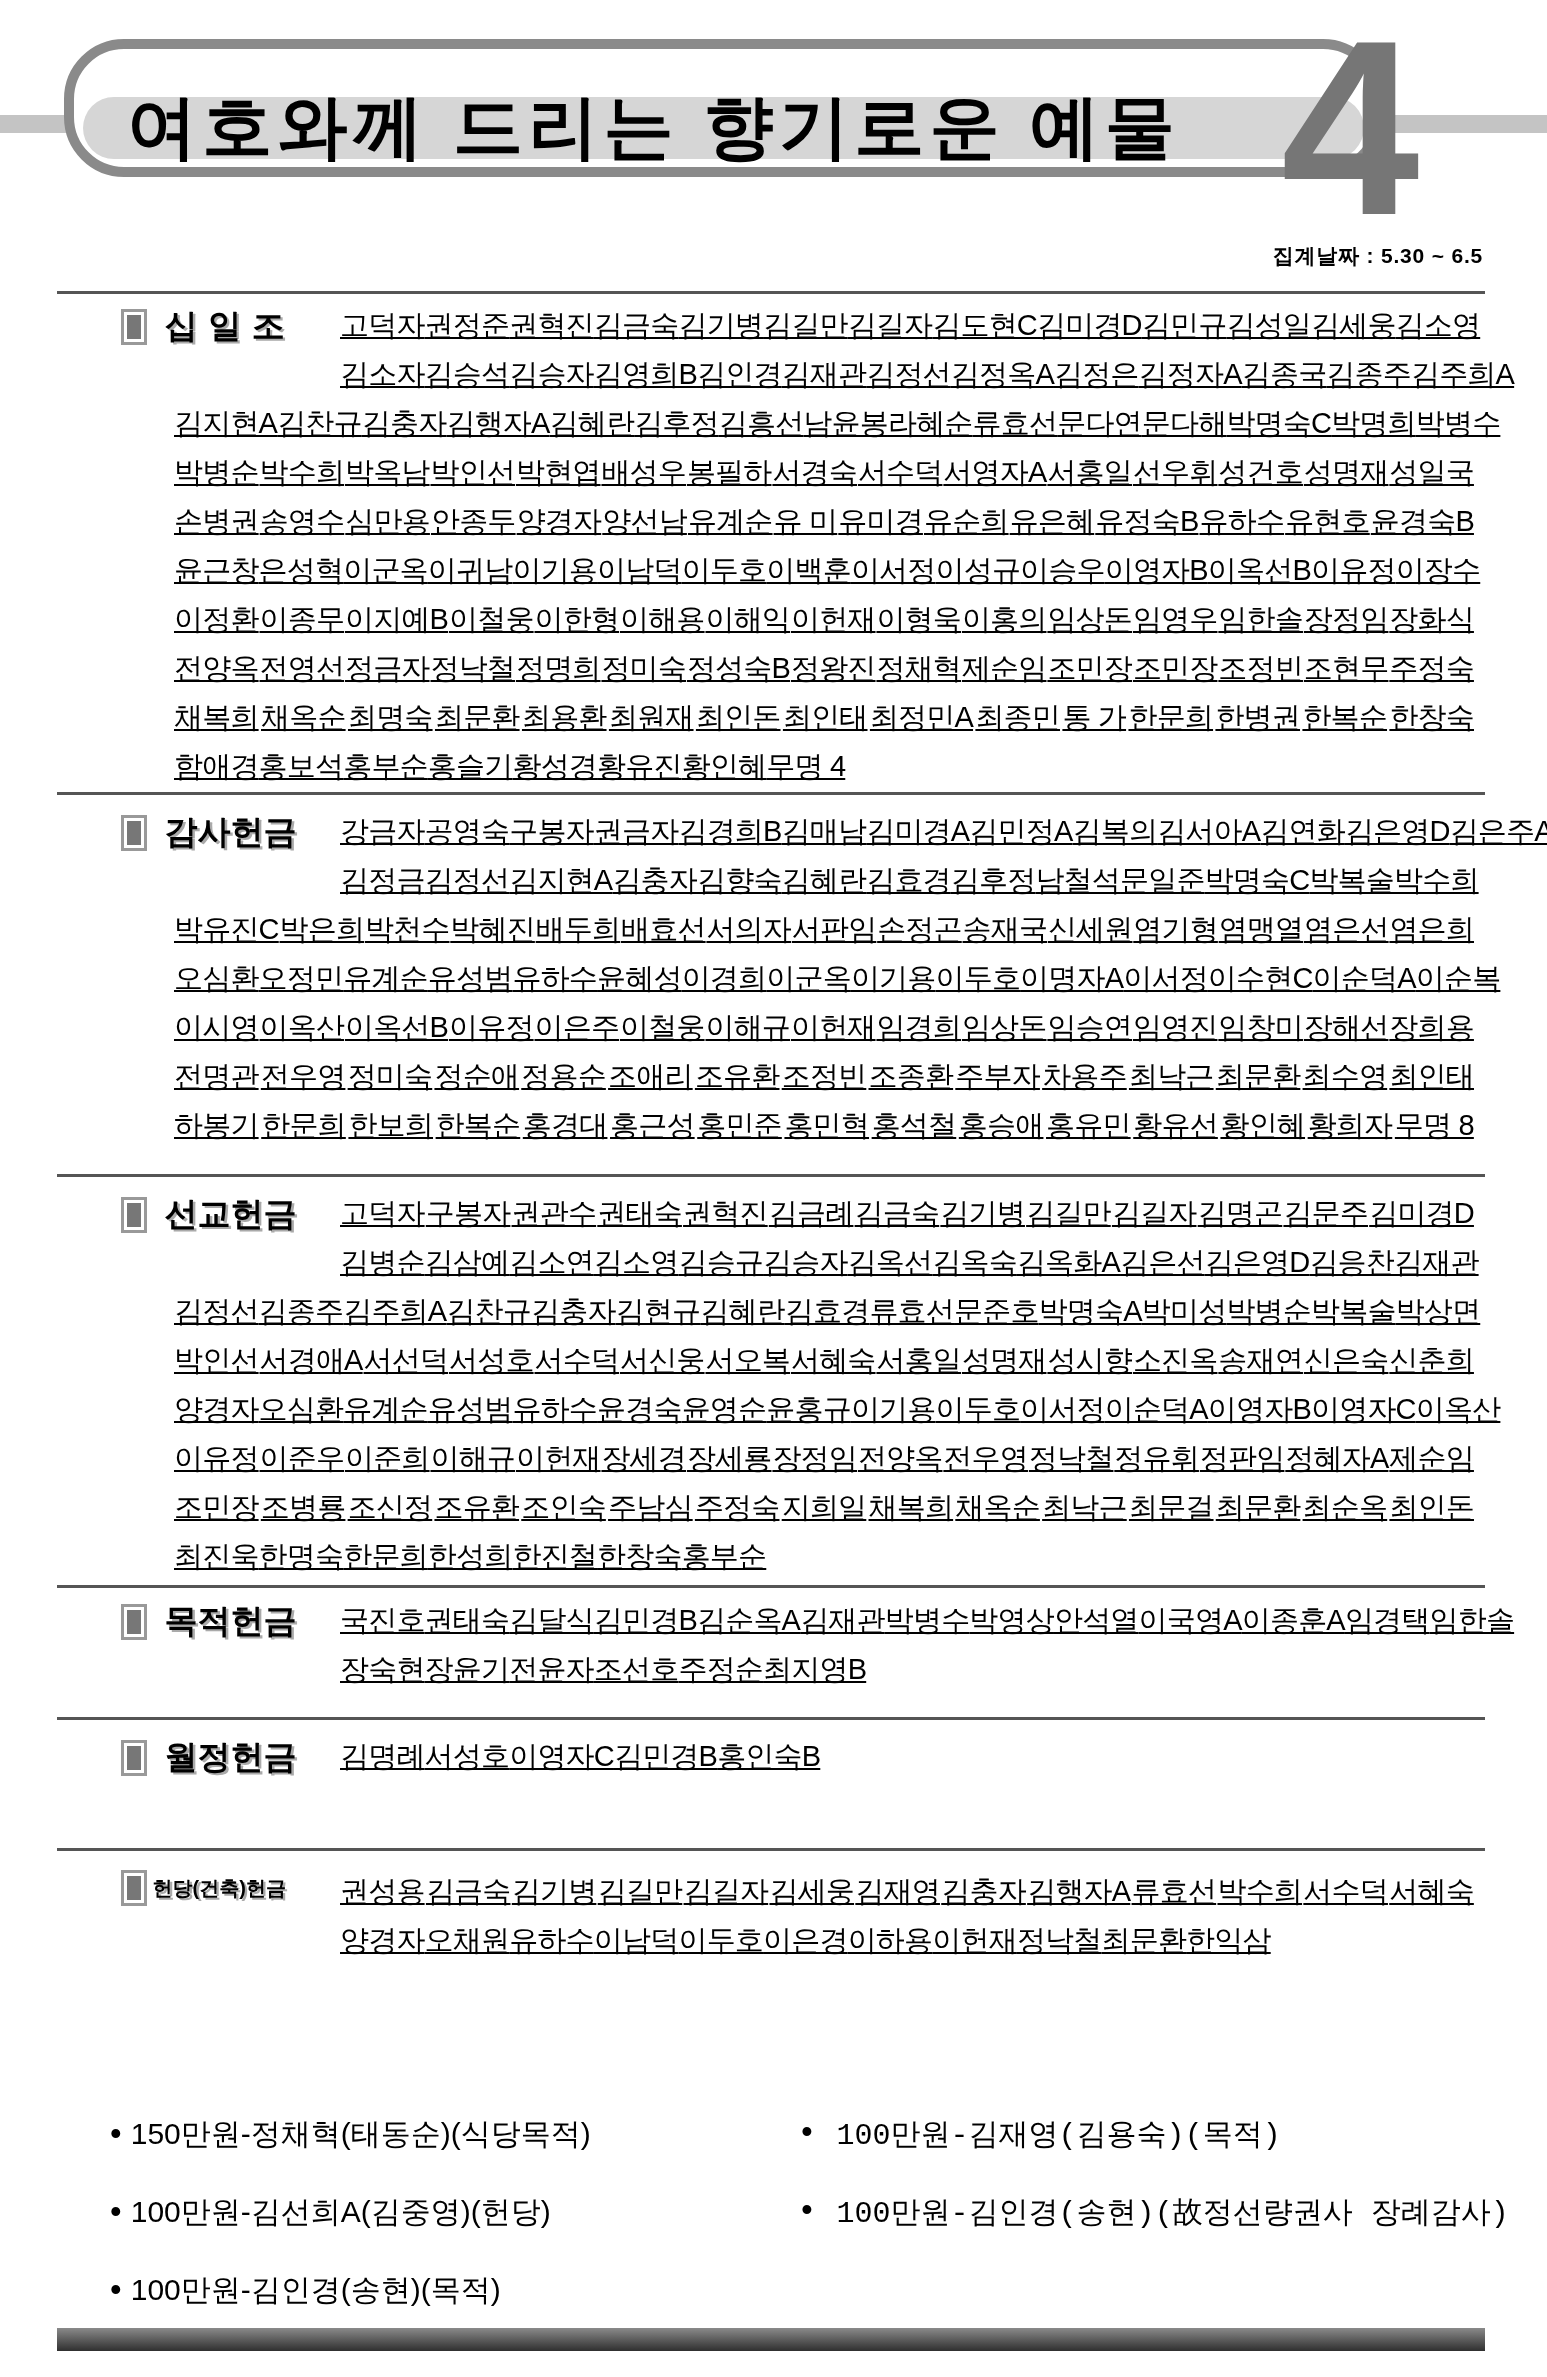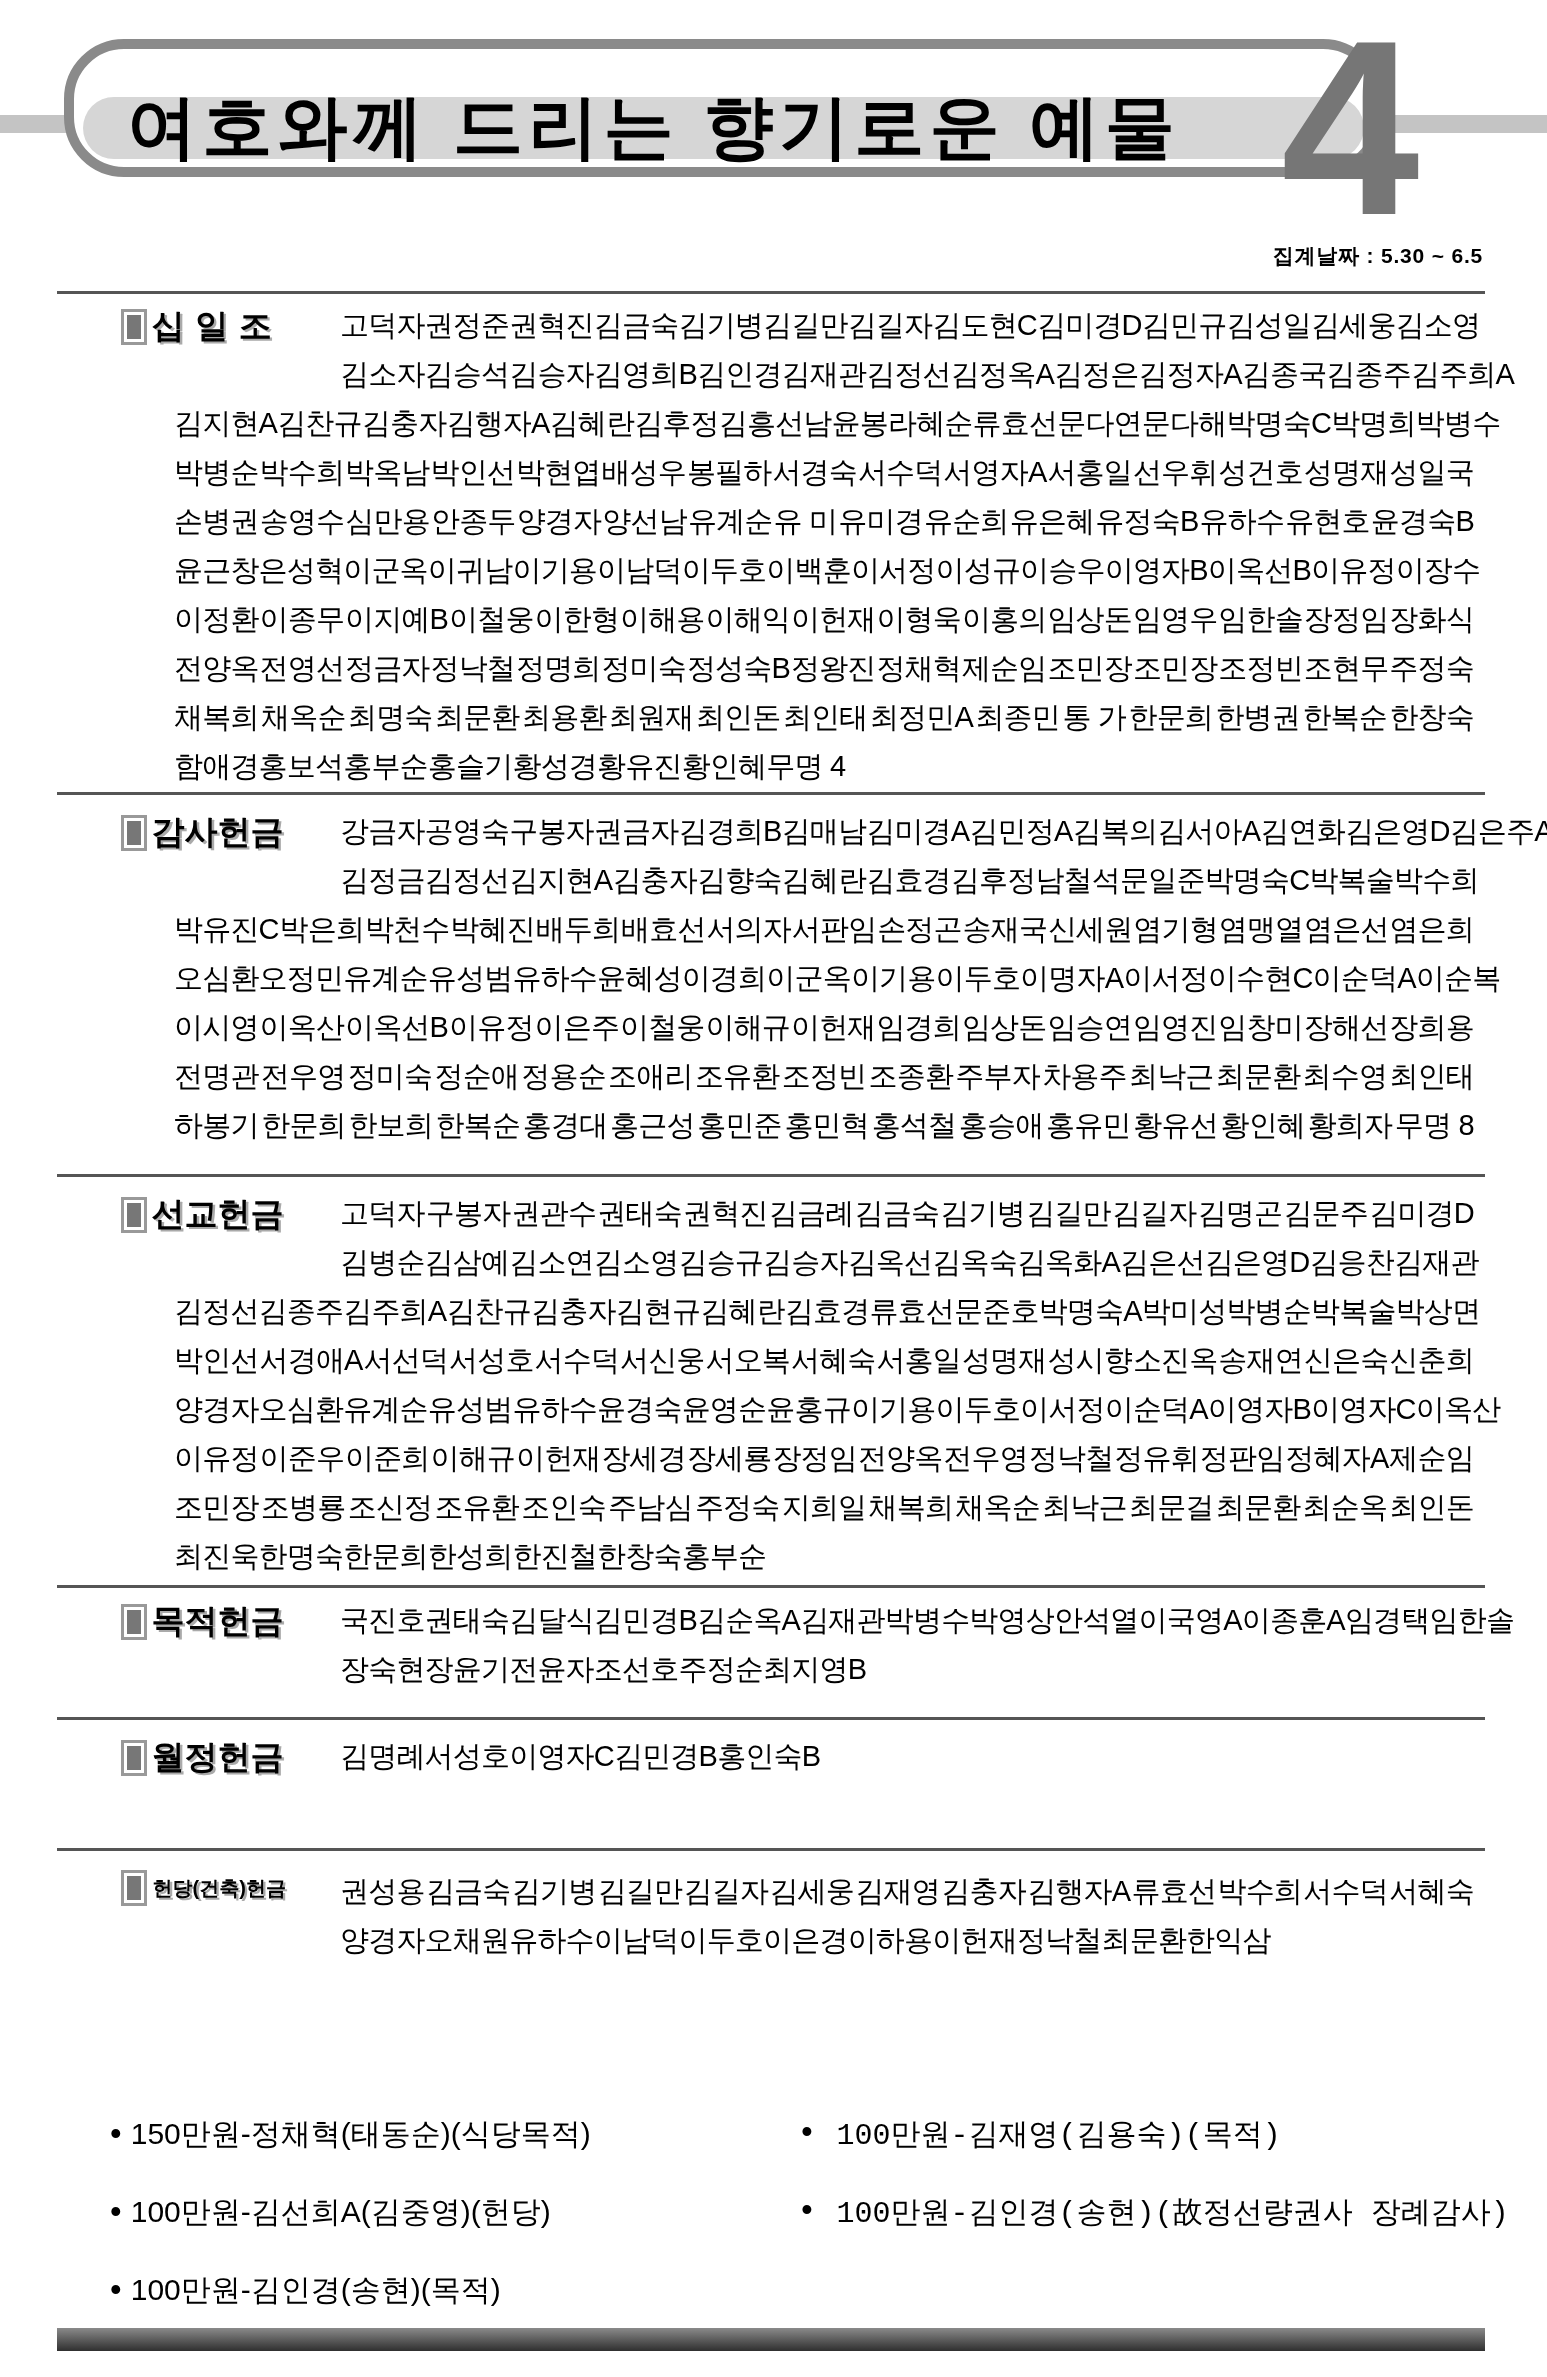--- a/index.html
+++ b/index.html
@@ -17,28 +17,28 @@
           color:var(--numeral,#767676);z-index:3;}
   .tally{position:absolute;right:65px;top:242px;font-size:21px;font-weight:700;letter-spacing:0.8px;}
 
   
   .rule{position:absolute;left:57px;width:1428px;height:3px;background:var(--rule,#555);}
   .bottom-bar{position:absolute;left:57px;top:2328px;width:1428px;height:23px;
           background:linear-gradient(to bottom,var(--bottom_bar_top,#8a8a8a),var(--bottom_bar_bottom,#2f2f2f));}
 
   
   .sec{position:absolute;left:121px;width:1353px;}
-  .sec-label{position:absolute;left:0;top:3px;display:flex;align-items:center;gap:5px;
+  .sec-label{position:absolute;left:0;top:3px;display:flex;align-items:center;gap:18px;
           font-size:33px;font-weight:bold;white-space:nowrap;
           text-shadow:2.3px 2.3px 0 var(--label_shadow,#aaa);}
   .sec-label.spread{letter-spacing:10.6px;}
   .sec-label.tight{font-size:20px;gap:6px;}
   .sq{display:inline-block;width:13.6px;height:24px;border:3.8px solid #999;padding:3px;
           background:#777;background-clip:content-box;text-shadow:none;flex:0 0 auto;}
-  .rows{margin-left:53px;width:1300px;}
+  .rows{margin-left:53px;width:1300px;text-decoration:underline;}
   .name-row{display:flex;align-items:center;height:49px;font-size:29px;letter-spacing:-0.8px;}
   .name-row.ind{margin-left:166px;width:1134px;}
   .name-row.just{justify-content:space-between;gap:0;}
   .donor{white-space:nowrap;}
 
   
   .notes-col{position:absolute;top:2095px;font-size:30px;}
   .notes-left{left:110px;width:680px;}
   .notes-right{left:797px;width:718px;font-family:Liberation Mono, monospace;}
   .note-item{height:78px;display:flex;align-items:center;white-space:nowrap;}

